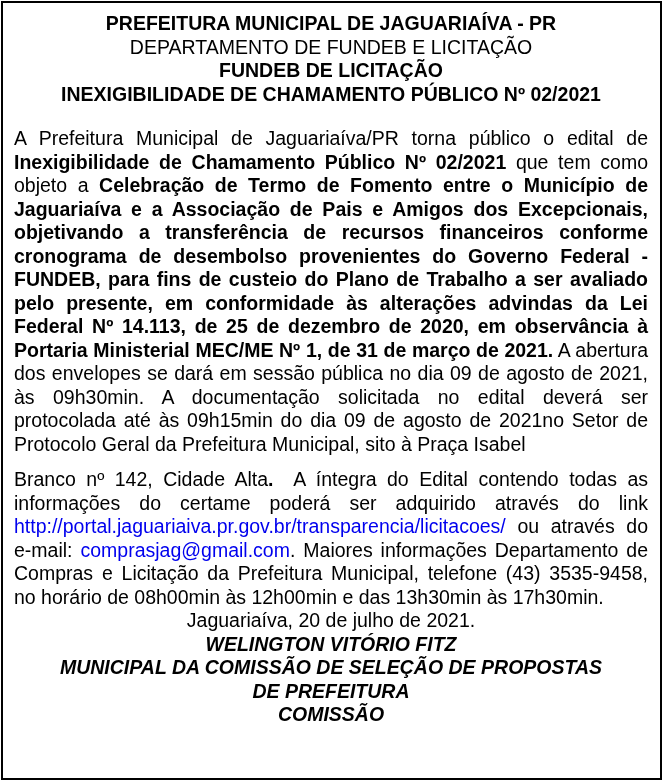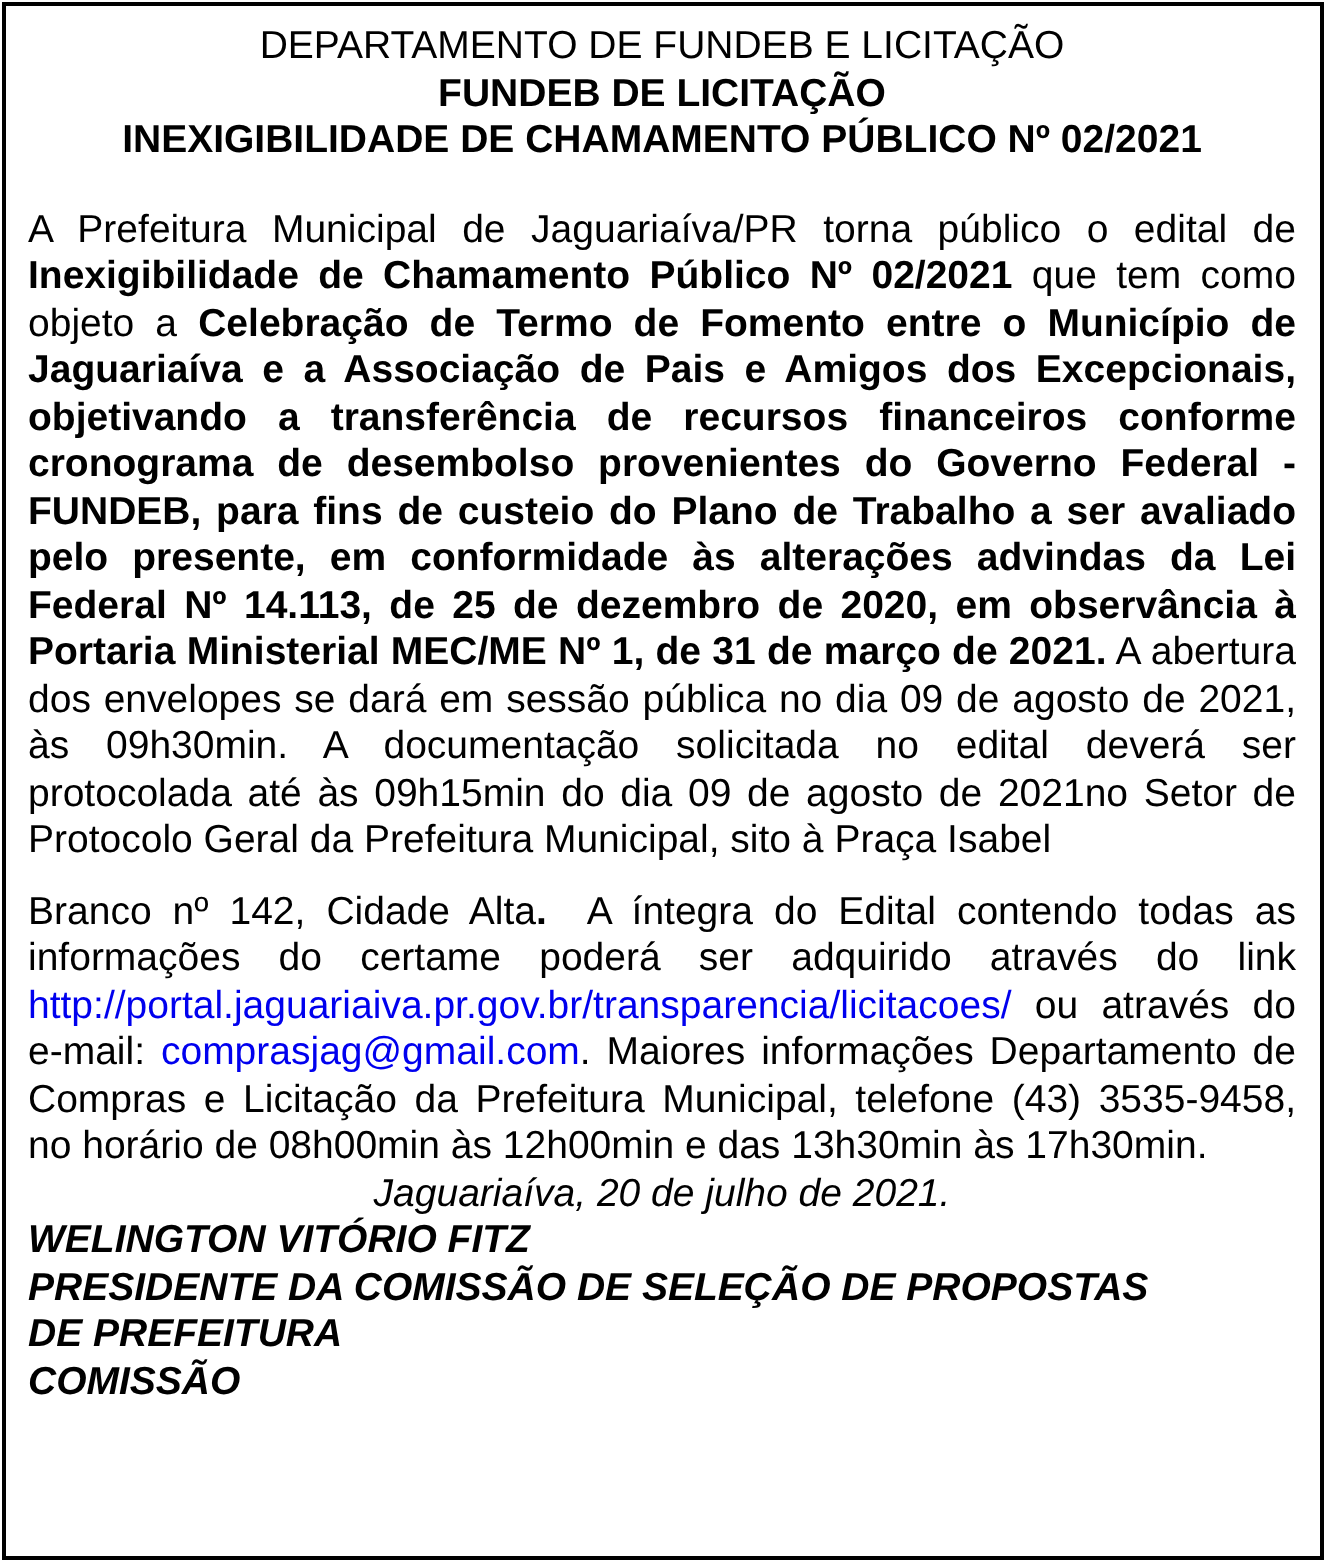--- a/index.html
+++ b/index.html
@@ -30,44 +30,45 @@
     text-align: justify;
     hyphens: none;
   }
   .p1 { margin-top: 21px; }
   .p2 { margin-top: 12px; }
   .link {
     color: var(--link-color, #0000EE);
     text-decoration: none;
     cursor: pointer;
   }
-  .center { text-align: center; font-style: italic; }
+  .center { text-align: center; }
   .sig {
-    text-align: left;
+    text-align: center;
     font-weight: bold;
     font-style: italic;
   }
 </style>
 </head>
 <body>
 
 <div class="sheet">
 
   <header class="doc-header">
+    <div class="h bold">PREFEITURA MUNICIPAL DE JAGUARIAÍVA - PR</div>
     <div class="h">DEPARTAMENTO DE FUNDEB E LICITAÇÃO</div>
     <div class="h bold">FUNDEB DE LICITAÇÃO</div>
     <div class="h bold">INEXIGIBILIDADE DE CHAMAMENTO PÚBLICO Nº 02/2021</div>
   </header>
 
   <p class="para p1"><span>A Prefeitura Municipal de Jaguariaíva/PR torna público o edital de </span><b>Inexigibilidade de Chamamento Público Nº 02/2021</b><span> que tem como objeto a </span><b>Celebração de Termo de Fomento entre o Município de Jaguariaíva e a Associação de Pais e Amigos dos Excepcionais, objetivando a transferência de recursos financeiros conforme cronograma de desembolso provenientes do Governo Federal - FUNDEB, para fins de custeio do Plano de Trabalho a ser avaliado pelo presente, em conformidade às alterações advindas da Lei Federal Nº 14.113, de 25 de dezembro de 2020, em observância à Portaria Ministerial MEC/ME Nº 1, de 31 de março de 2021.</b><span> A abertura dos envelopes se dará em sessão pública no dia 09 de agosto de 2021, às 09h30min. A documentação solicitada no edital deverá ser protocolada até às 09h15min do dia 09 de agosto de 2021no Setor de Protocolo Geral da Prefeitura Municipal, sito à Praça Isabel</span></p>
 
   <p class="para p2"><span>Branco nº 142, Cidade Alta</span><b>.</b><span>&nbsp; A íntegra do Edital contendo todas as informações do certame poderá ser adquirido através do link </span><a class="link" href="#">http://portal.jaguariaiva.pr.gov.br/transparencia/licitacoes/</a><span> ou através do e-mail: </span><a class="link" href="#">comprasjag@gmail.com</a><span>. Maiores informações Departamento de Compras e Licitação da Prefeitura Municipal, telefone (43) 3535-9458, no horário de 08h00min às 12h00min e das 13h30min às 17h30min.</span></p>
 
   <div class="center">Jaguariaíva, 20 de julho de 2021.</div>
 
   <div class="sig">
     <div>WELINGTON VITÓRIO FITZ</div>
-    <div>PRESIDENTE DA COMISSÃO DE SELEÇÃO DE PROPOSTAS</div>
+    <div>MUNICIPAL DA COMISSÃO DE SELEÇÃO DE PROPOSTAS</div>
     <div>DE PREFEITURA</div>
     <div>COMISSÃO</div>
   </div>
 
 </div>
 
 </body></html>

